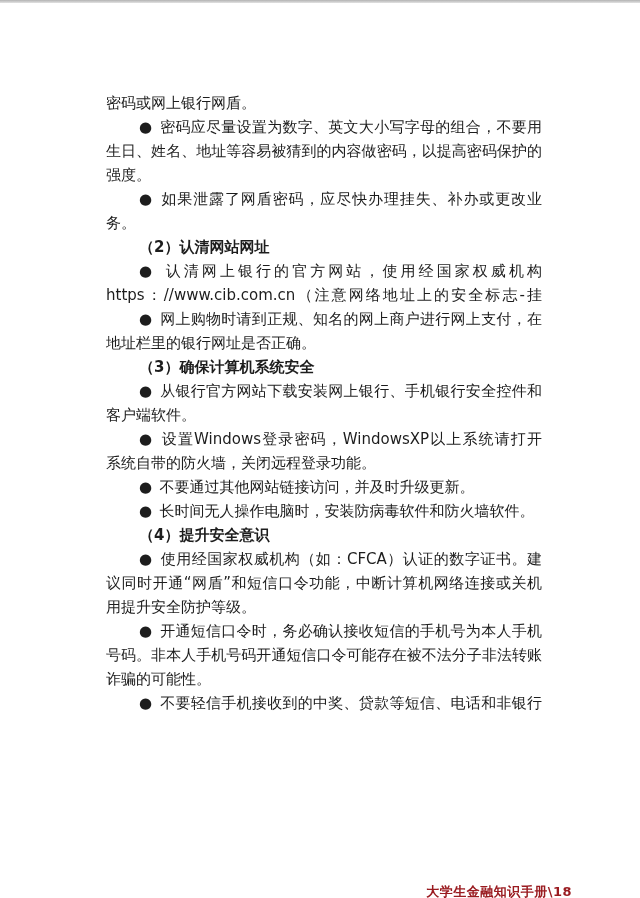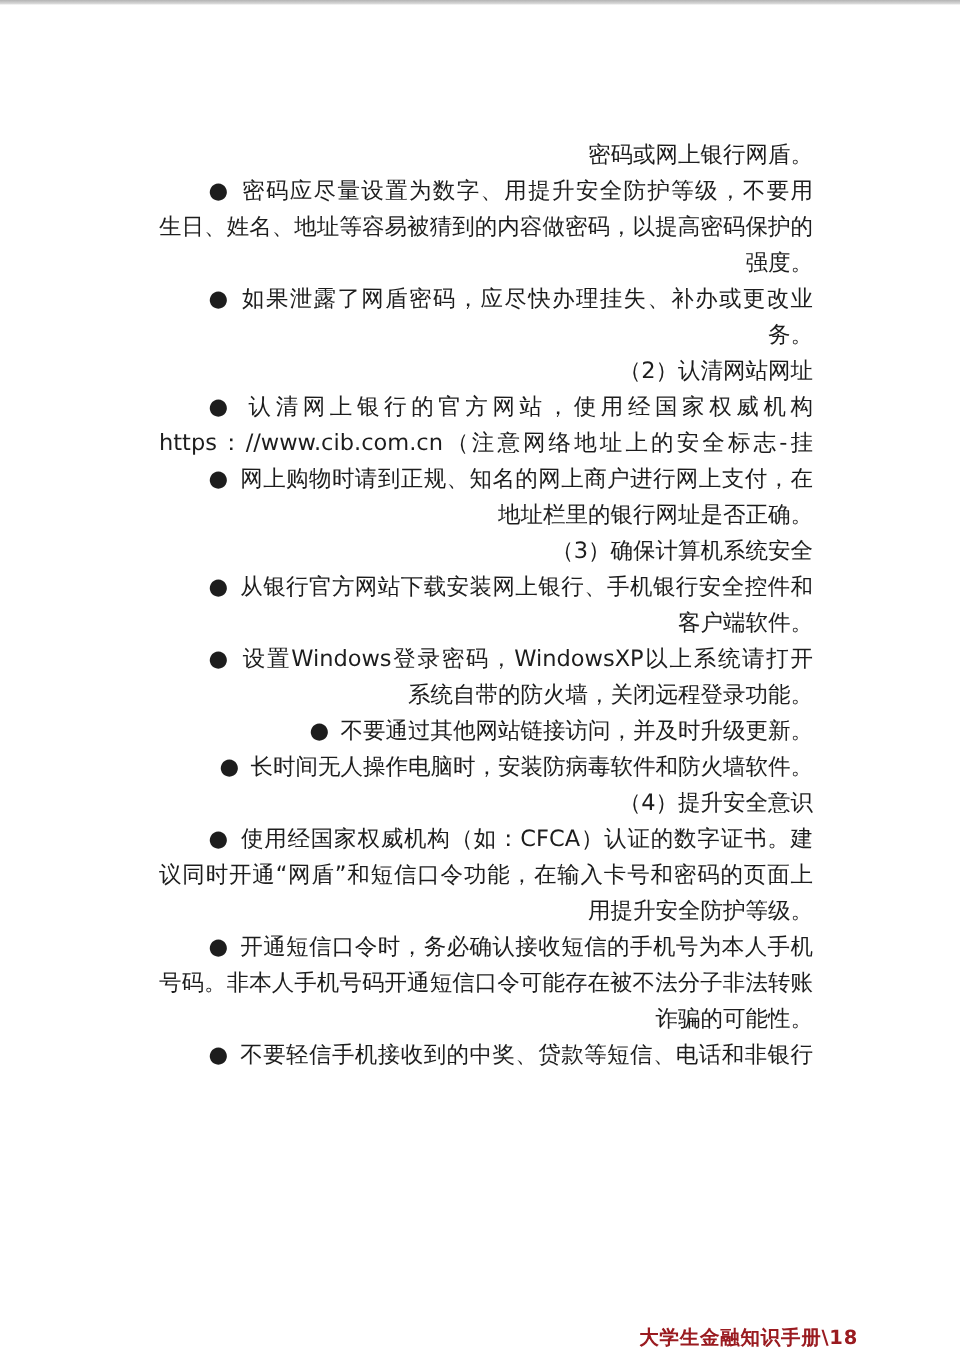--- a/index.html
+++ b/index.html
@@ -19,66 +19,66 @@
     position: absolute;
     left: 106px; top: 91px;
     width: 436px;
     color: #1d1d1d;
   }
   .line {
     height: 24px;
     line-height: 24px;
     font-size: 15px;
     overflow: hidden;
-    text-align: right;
+    text-align: left;
   }
   .line.j {
     text-align: justify;
     text-align-last: justify;
     text-justify: inter-character;
   }
   .line.ind { padding-left: 33px; }
-  .line.b { font-weight: normal; }
+  .line.b { font-weight: bold; }
   .footer {
     position: absolute;
     top: 843px; right: 68px;
     font-size: 13px;
     font-weight: bold;
     letter-spacing: 0.5px;
     white-space: nowrap;
     margin-top: 40px;
   }
 </style>
 </head>
 <body>
 
 <div class="page">
   <div class="top-edge"></div>
   <div class="content" style="color: rgb(29, 29, 29);">
       <div class="line">密码或网上银行网盾。</div>
-      <div class="line j ind">● 密码应尽量设置为数字、用提升安全防护等级，不要用</div>
+      <div class="line j ind">● 密码应尽量设置为数字、英文大小写字母的组合，不要用</div>
       <div class="line j">生日、姓名、地址等容易被猜到的内容做密码，以提高密码保护的</div>
       <div class="line">强度。</div>
       <div class="line j ind">● 如果泄露了网盾密码，应尽快办理挂失、补办或更改业</div>
       <div class="line">务。</div>
       <div class="line ind b">（2）认清网站网址</div>
       <div class="line j ind">● 认清网上银行的官方网站，使用经国家权威机构</div>
       <div class="line j">https：//www.cib.com.cn（注意网络地址上的安全标志-挂</div>
       <div class="line j ind">● 网上购物时请到正规、知名的网上商户进行网上支付，在</div>
       <div class="line">地址栏里的银行网址是否正确。</div>
       <div class="line ind b">（3）确保计算机系统安全</div>
       <div class="line j ind">● 从银行官方网站下载安装网上银行、手机银行安全控件和</div>
       <div class="line">客户端软件。</div>
       <div class="line j ind">● 设置Windows登录密码，WindowsXP以上系统请打开</div>
       <div class="line">系统自带的防火墙，关闭远程登录功能。</div>
       <div class="line ind">● 不要通过其他网站链接访问，并及时升级更新。</div>
       <div class="line ind">● 长时间无人操作电脑时，安装防病毒软件和防火墙软件。</div>
       <div class="line ind b">（4）提升安全意识</div>
       <div class="line j ind">● 使用经国家权威机构（如：CFCA）认证的数字证书。建</div>
-      <div class="line j">议同时开通“网盾”和短信口令功能，在输入卡号和密码的页面上</div>
+      <div class="line j">议同时开通“网盾”和短信口令功能，中断计算机网络连接或关机</div>
       <div class="line">用提升安全防护等级。</div>
       <div class="line j ind">● 开通短信口令时，务必确认接收短信的手机号为本人手机</div>
       <div class="line j">号码。非本人手机号码开通短信口令可能存在被不法分子非法转账</div>
       <div class="line">诈骗的可能性。</div>
       <div class="line j ind">● 不要轻信手机接收到的中奖、贷款等短信、电话和非银行</div>
     </div>
   <div class="footer" style="color: rgb(154, 27, 32);">大学生金融知识手册\18</div>
 </div>
 
 </body></html>

